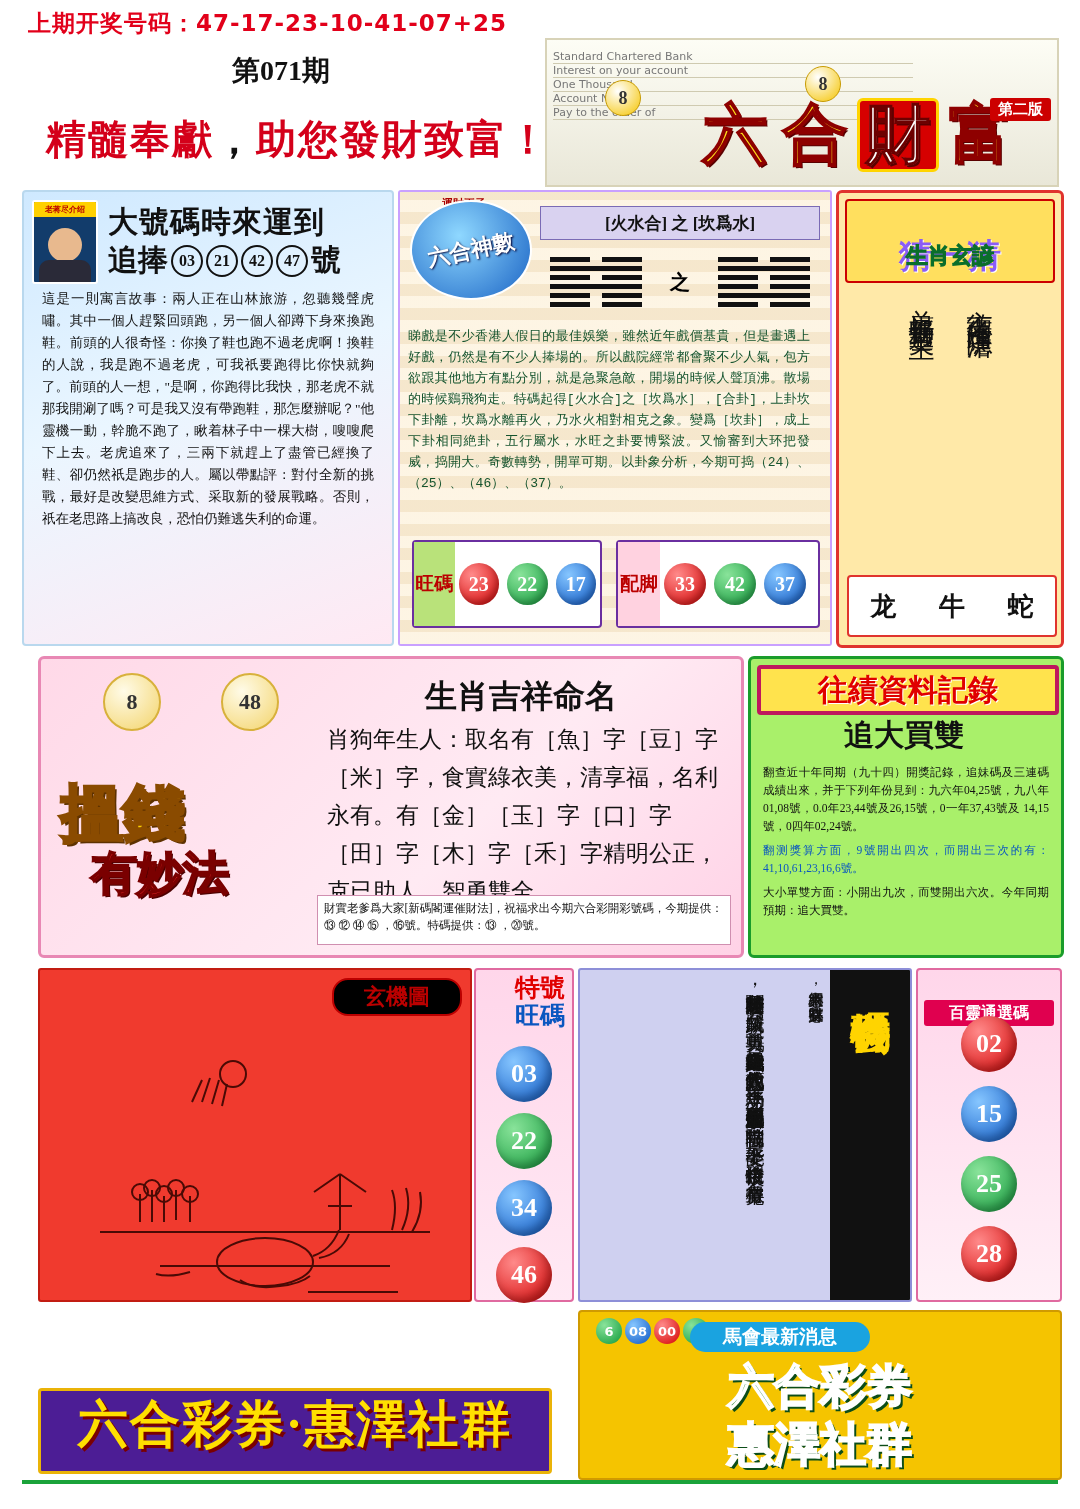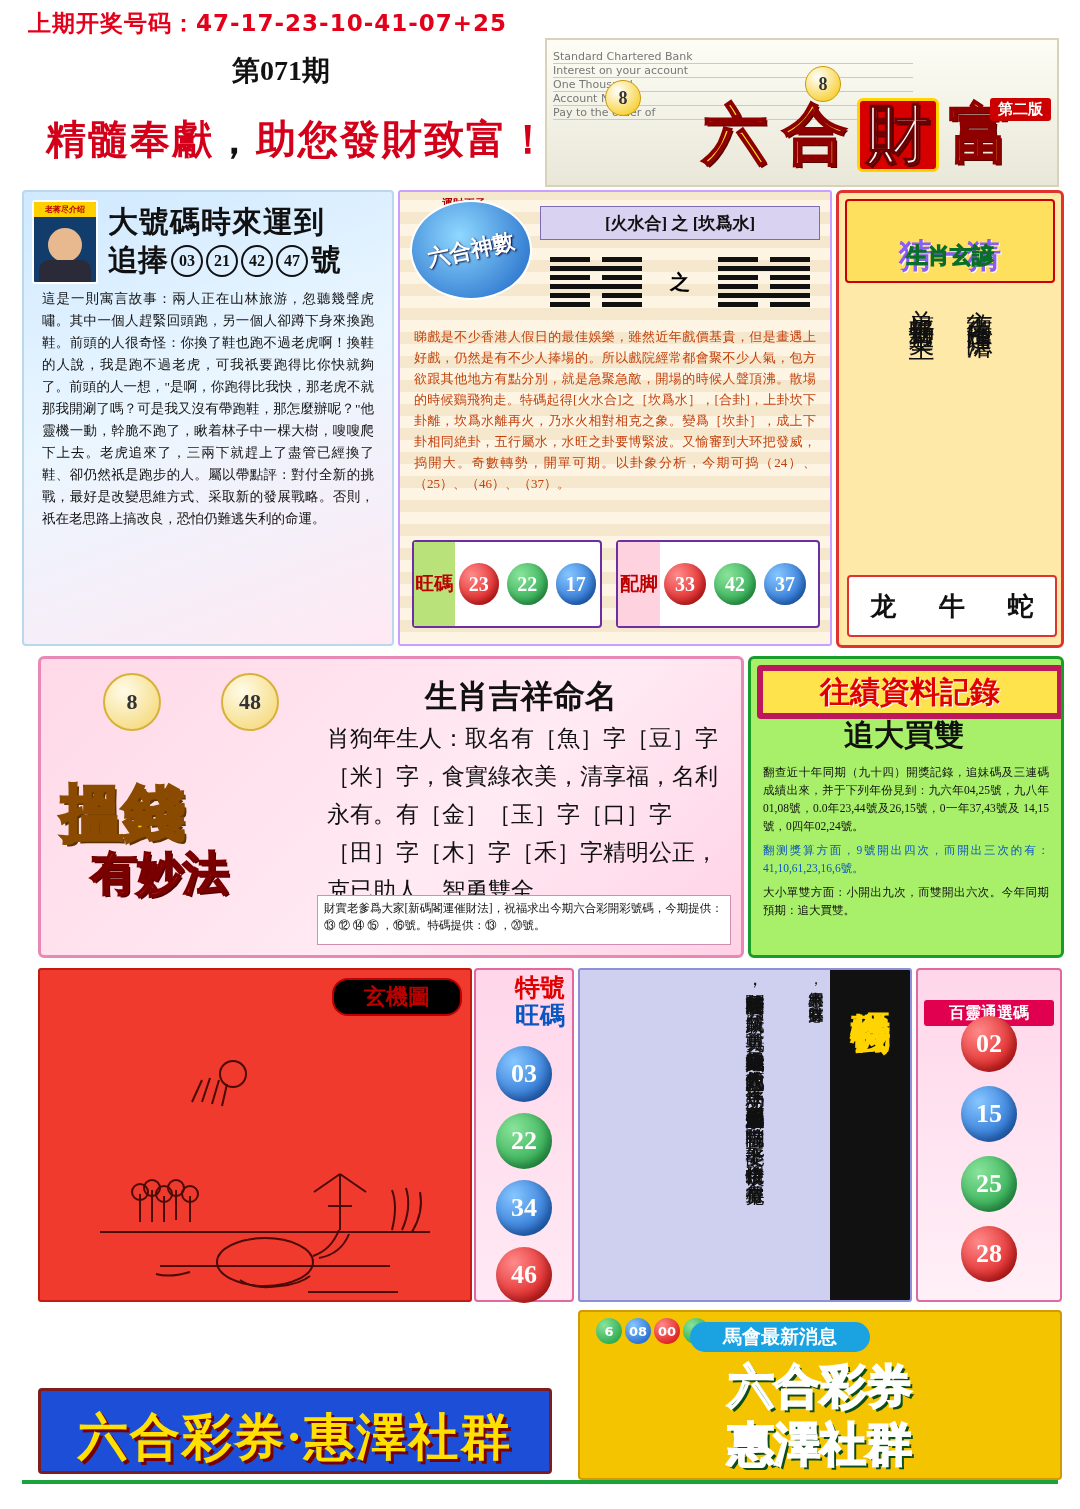--- a/index.html
+++ b/index.html
@@ -70,21 +70,21 @@
   .logoCircle span{position:absolute;left:50%;top:50%;transform:translate(-50%,-50%) rotate(-12deg);
     font-family:"Liberation Serif",serif;font-weight:bold;font-size:22px;color:#fff;text-shadow:1px 1px 2px #003;white-space:nowrap;}
   .prince{position:absolute;left:42px;top:4px;font-size:11px;color:#a00;font-weight:bold;}
   .hexTitle{position:absolute;left:140px;top:14px;width:278px;height:32px;background:#d9d2f0;border:1px solid #7a6bb5;
     display:flex;align-items:center;justify-content:center;font-size:17px;font-weight:bold;color:#111;font-family:"Liberation Serif",serif;}
   .hexWrap{position:absolute;left:150px;top:58px;width:260px;height:64px;display:flex;align-items:center;justify-content:space-between;}
   .hexCol{display:flex;flex-direction:column;gap:4px;}
   .hline{width:92px;height:5px;background:#111;}
   .hline.broken{background:linear-gradient(to right,#111 0 40px,transparent 40px 52px,#111 52px 92px);}
   .hexMid{font-family:"Liberation Serif",serif;font-size:20px;font-weight:bold;}
-  .pbText{position:absolute;left:14px;top:134px;width:402px;font-size:13px;line-height:21px;color:#c2410c;text-align:justify;font-family:Liberation Serif, serif;}
+  .pbText{position:absolute;left:8px;top:134px;width:402px;font-size:13px;line-height:21px;color:#14532d;text-align:justify;font-family:Liberation Mono, monospace;}
 
   .numBox{position:absolute;top:348px;height:84px;border-radius:4px;border:2px solid #6a2fa0;background:#fff;display:flex;align-items:center;}
   .numBoxL{left:12px;width:186px;}
   .numBoxR{left:216px;width:200px;}
   .nbLabel{width:42px;height:100%;background:#b9e27a;color:#b00;font-weight:bold;font-size:19px;
     display:flex;flex-direction:column;align-items:center;justify-content:center;font-family:"Liberation Serif",serif;}
   .nbLabel.red{background:#ffd2e0;color:#b00;}
   .ball{width:42px;height:42px;border-radius:50%;display:flex;align-items:center;justify-content:center;
     font-size:20px;font-weight:bold;color:#fff;font-family:"Liberation Serif",serif;margin:0 4px;
     box-shadow:inset -3px -4px 6px rgba(0,0,0,.25);}
@@ -109,26 +109,26 @@
   .panelD{position:absolute;left:16px;top:0;width:700px;height:296px;background:linear-gradient(135deg,#ffd9e8,#ffeaf3 60%,#ffd2e6);
     border:3px solid #e888b4;border-radius:6px;overflow:hidden;}
   .eggball{position:absolute;width:54px;height:54px;border-radius:50%;background:radial-gradient(circle at 35% 30%,#fffbe8,#f3d46b);
     border:2px solid #d8b13c;display:flex;align-items:center;justify-content:center;font-size:22px;font-weight:bold;color:#333;font-family:"Liberation Serif",serif;}
   .coinArt{position:absolute;left:14px;top:72px;width:250px;height:190px;}
   .coinArt .t1{position:absolute;left:6px;top:40px;font-family:"Liberation Serif",serif;font-size:62px;font-weight:bold;color:#ffd400;
     -webkit-text-stroke:3px #8a4b00;text-shadow:3px 3px 0 #5e3200;}
   .coinArt .t2{position:absolute;left:36px;top:112px;font-family:"Liberation Serif",serif;font-size:46px;font-weight:bold;color:#ff2d2d;
     -webkit-text-stroke:2px #7a0000;text-shadow:2px 2px 0 #4d0000;}
   .pdTitle{position:absolute;left:280px;top:16px;width:400px;text-align:center;font-family:"Liberation Serif",serif;font-size:32px;font-weight:bold;color:#111;}
-  .pdBody{position:absolute;left:286px;top:62px;width:400px;font-family:Liberation Mono, monospace;font-size:23px;line-height:38px;color:#111;}
+  .pdBody{position:absolute;left:286px;top:62px;width:400px;font-family:Liberation Serif, serif;font-size:23px;line-height:38px;color:#111;}
   .pdFoot{position:absolute;left:276px;top:236px;width:414px;height:50px;background:#fff;border:1px solid #d08fb0;
     font-size:11.5px;line-height:17px;color:#111;padding:4px 6px;box-sizing:border-box;font-family:"Liberation Serif",serif;}
 
   .panelE{position:absolute;left:726px;top:0;width:310px;height:296px;background:#a9f06a;border:3px solid #1a9c2a;border-radius:6px;overflow:hidden;}
-  .peTitle{position:absolute;left:6px;top:6px;width:294px;height:42px;background:#ffe34d;border:6px solid #be185d;border-radius:4px;
+  .peTitle{position:absolute;left:6px;top:6px;width:294px;height:42px;background:#ffe34d;border:4px solid #be185d;border-radius:4px;
     display:flex;align-items:center;justify-content:center;
     font-family:"Liberation Serif",serif;font-size:30px;font-weight:bold;color:#e00000;text-shadow:1px 1px 0 #fff;}
   .peSub{position:absolute;left:6px;top:56px;width:294px;text-align:center;font-family:"Liberation Serif",serif;font-size:30px;font-weight:bold;color:#111;}
   .peBody{position:absolute;left:12px;top:104px;width:286px;font-size:11.5px;line-height:18px;color:#111;text-align:justify;font-family:"Liberation Serif",serif;}
   .peHi{color:#0a56c0;}
 
   
   .sec3{position:absolute;left:22px;top:968px;width:1036px;height:420px;}
   .panelF{position:absolute;left:16px;top:0;width:430px;height:330px;background:#f03a2e;border:2px solid #c21c12;border-radius:3px;overflow:hidden;}
   .xuanji{position:absolute;left:292px;top:8px;width:126px;height:34px;background:#000000;border:2px solid #b00;border-radius:16px;
@@ -157,22 +157,22 @@
   .piBalls{position:absolute;left:0;top:46px;width:100%;display:flex;flex-direction:column;align-items:center;gap:14px;}
 
   .panelJ{position:absolute;left:556px;top:342px;width:480px;height:166px;background:#f5c400;border:2px solid #d09a00;border-radius:4px;overflow:hidden;}
   .pjBadge{position:absolute;left:110px;top:10px;width:180px;height:30px;background:#1aa3e0;border-radius:15px;color:#fff;
     display:flex;align-items:center;justify-content:center;font-family:"Liberation Serif",serif;font-size:19px;font-weight:bold;}
   .pjBalls{position:absolute;left:16px;top:6px;display:flex;gap:3px;}
   .smallball{width:26px;height:26px;border-radius:50%;display:flex;align-items:center;justify-content:center;color:#fff;font-size:13px;font-weight:bold;}
   .pjBig{position:absolute;left:0;top:46px;width:100%;text-align:center;font-family:"Liberation Serif",serif;font-size:46px;font-weight:bold;
     color:#1a7a2a;-webkit-text-stroke:2px #fff;text-shadow:3px 3px 0 #0c4d18;line-height:58px;}
 
-  .banner{position:absolute;left:38px;top:1388px;width:508px;height:80px;background:#1d4ed8;border:3px solid #7f1d1d;border-radius:4px;
-    display:flex;align-items:flex-end;justify-content:center;}
+  .banner{position:absolute;left:38px;top:1388px;width:508px;height:80px;background:#4c1d95;border:3px solid #eab308;border-radius:4px;
+    display:flex;align-items:flex-start;justify-content:center;}
   .banner span{font-family:"Liberation Serif",serif;font-size:50px;font-weight:bold;color:#ffe000;text-shadow:3px 3px 0 #7a0000;letter-spacing:2px;}
 
   .bottomRule{position:absolute;left:22px;top:1480px;width:1036px;height:4px;background:#1aa33a;}
 </style>
 </head>
 <body>
 
 <div class="page">
 
   <div class="topline">

